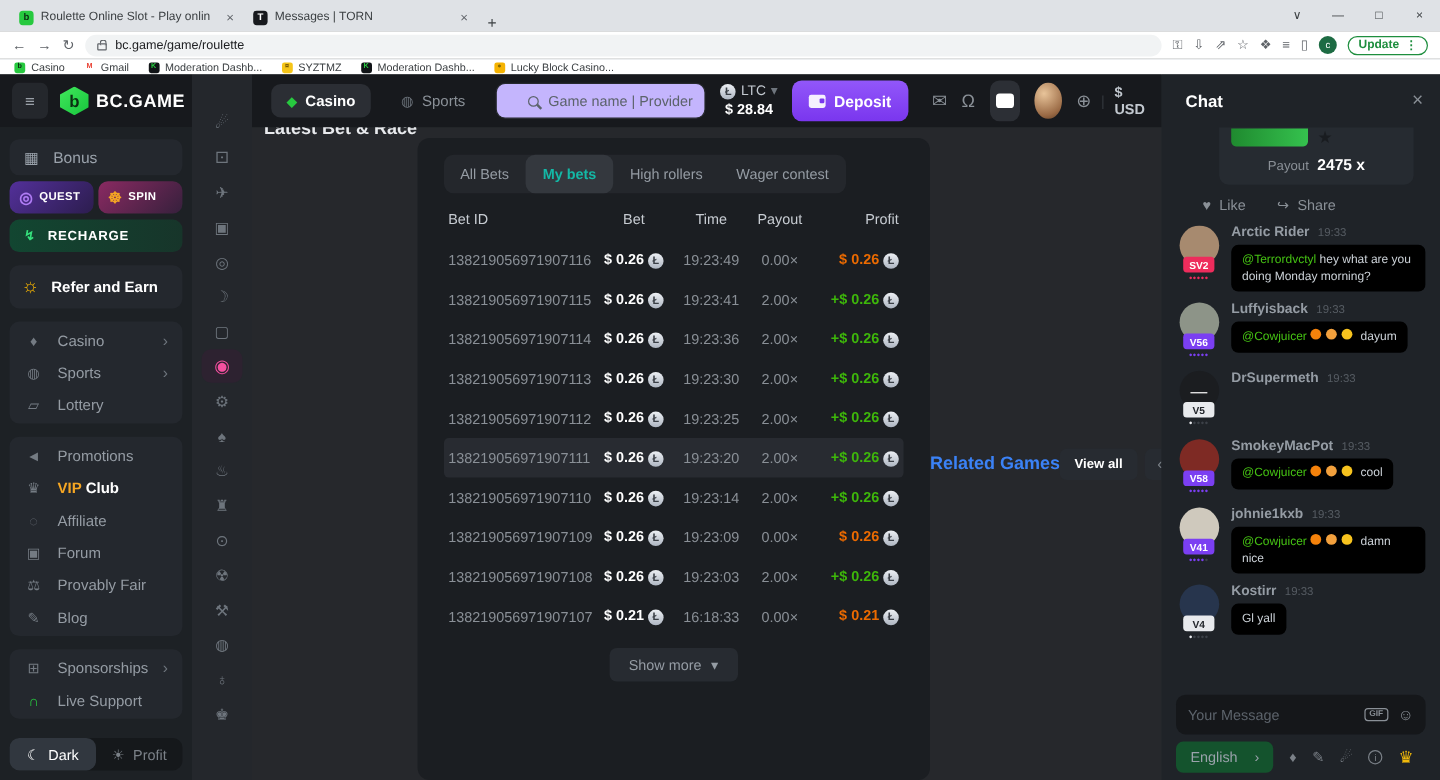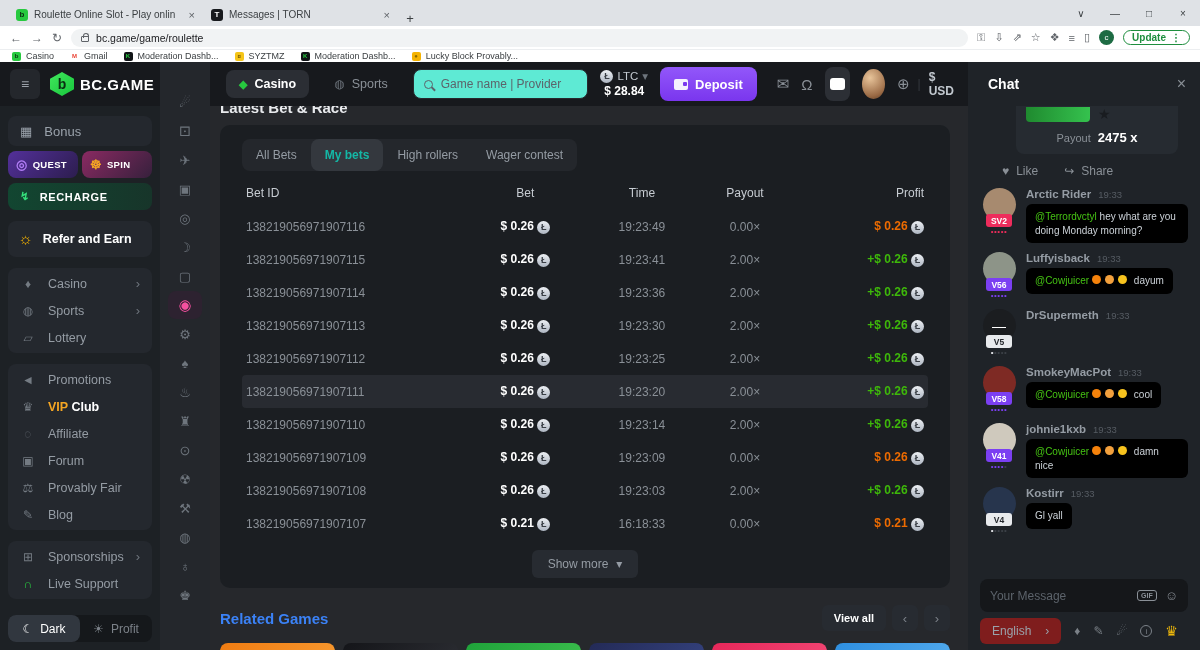--- a/index.html
+++ b/index.html
@@ -49,22 +49,22 @@
   .brand-mark { width:24px; height:24px; background:linear-gradient(135deg,#41e75c,#17c63c);
                 clip-path:polygon(50% 0,100% 28%,100% 72%,50% 100%,0 72%,0 28%);
                 color:#0b2e12; font-weight:bold; font-size:14px; display:flex; align-items:center; justify-content:center; }
   .brand-name { color:#fff; font-weight:bold; font-size:15px; letter-spacing:.5px; }
 
   .navr { padding:0 14px 0 16px; gap:12px; }
   .pill { display:flex; align-items:center; gap:7px; font-size:12.5px; color:#8a9097; padding:7px 13px; border-radius:8px; }
   .pill.on { background:#2b2e34; color:#fff; font-weight:bold; }
   .dm { color:#27c93f; font-size:11px; }
   .bb { color:#6e757d; font-size:12px; }
-  .search { width:225px; height:30px; background:#5eead4; border:1px solid #26292e; border-radius:8px;
-            display:flex; align-items:center; gap:8px; padding:0 10px; color:#5c636b; font-size:12px; }
+  .search { width:225px; height:30px; background:#c4b5fd; border:1px solid #26292e; border-radius:8px;
+            display:flex; align-items:center; gap:8px; padding:0 10px; color:#5c636b; font-size:12px;justify-content:flex-end; }
   .mag { width:9px; height:9px; border:1.5px solid #5c636b; border-radius:50%; position:relative; flex:none; }
   .mag:after { content:""; position:absolute; width:5px; height:1.5px; background:#5c636b;
                transform:rotate(45deg); right:-4px; bottom:-2px; }
   .balance { margin-left:auto; text-align:center; line-height:1.25; }
   .bal-top { display:flex; align-items:center; gap:4px; font-size:11.5px; color:#c2c8cf; justify-content:center; }
   .coin { display:inline-flex; width:13px; height:13px; border-radius:50%; flex:none;
           background:linear-gradient(180deg,#eceff3,#aeb6c2); color:#3a3f46; font-size:9px; font-weight:bold;
           align-items:center; justify-content:center; }
   .bal-amt { color:#fff; font-weight:bold; font-size:12px; }
   .deposit { height:34px; padding:0 14px; background:linear-gradient(180deg,#9257fa,#7a36ee); border-radius:8px;
@@ -106,21 +106,21 @@
   .theme .on { background:#31373f; border-radius:8px; color:#fff; }
 
   
   .rail { width:50px; background:#24272c; flex:none; display:flex; flex-direction:column; align-items:center;
           padding-top:26px; gap:1px; overflow:hidden; }
   .ric { width:34px; height:28px; display:flex; align-items:center; justify-content:center;
          color:#6e757d; font-size:13px; border-radius:8px; flex:none; }
   .ric.active { background:#2d2230; color:#f5509f; font-size:15px; }
 
   
-  .main { flex:1; min-width:0; padding:0 18px 0 10px; overflow:hidden; display:flex; flex-direction:column; }
+  .main { flex:1; min-width:0; padding:0 18px 0 10px; overflow:hidden; display:flex; flex-direction:row; }
   .sec-title { margin-top:-7px; font-size:15px; font-weight:bold; color:#e8eaed; flex:none; }
   .panel { background:#1b1e22; border-radius:10px; margin-top:9px; padding:14px 22px 8px; flex:none; }
   .tabs { display:inline-flex; background:#24272c; border-radius:8px; }
   .tabbtn { padding:9px 14px; font-size:12px; color:#959ca4; border-radius:8px; white-space:nowrap; }
   .tabbtn.on { background:#34383e; color:#14b8a6; font-weight:bold; }
   .grid { display:grid; grid-template-columns:2fr 1.15fr 1fr .9fr 1.2fr; align-items:center; }
   .thead { padding:15px 4px 10px; font-size:12px; color:#c7ccd2; }
   .c2,.c3,.c4 { text-align:center; } .c5 { text-align:right; }
   .trow { height:33px; padding:0 4px; font-size:12px; color:#8a9097; border-radius:4px; }
   .trow.highlight { background:#282b31; }
@@ -174,21 +174,21 @@
   .mention { color:#45c213; }
   .fruit { display:none; }
   .fruit.fruit-on { display:inline-block; width:9px; height:9px; border-radius:50%; background:#f5820b;
             box-shadow:13px 0 0 #f2a03d, 26px 0 0 #f7c31e; margin:0 30px 0 3px; }
   .chat-input { margin:8px 12px 0; height:33px; background:#15171a; border-radius:8px; display:flex;
                 align-items:center; padding:0 10px; color:#5c636b; font-size:12px; flex:none; gap:8px; }
   .gif { margin-left:auto; border:1.5px solid #8a9097; border-radius:3px; font-size:7px; font-weight:bold;
          color:#8a9097; padding:1px 3px; }
   .smile { color:#8a9097; font-size:13px; }
   .chat-bottom { height:38px; display:flex; align-items:center; gap:13px; padding:0 12px; flex:none; }
-  .lang { background:#7f1d1d; border-radius:6px; padding:6px 12px; color:#9aa2ab; font-size:12px;
+  .lang { background:#14532d; border-radius:6px; padding:6px 12px; color:#9aa2ab; font-size:12px;
           display:flex; gap:14px; align-items:center; }
   .cbi { color:#7b8188; font-size:12px; }
   .info-ic { width:12px; height:12px; border:1px solid #7b8188; border-radius:50%; color:#7b8188; font-size:8px;
              display:flex; align-items:center; justify-content:center; }
   .trophy { color:#f0b90b !important; font-size:14px; }
 </style>
 </head>
 <body>
 
 <div class="screen">
@@ -260,21 +260,21 @@
         <span>SYZTMZ</span>
       </span>
 
       <span class="bm">
         <span class="fav" style="background: rgb(17, 20, 23); color: rgb(39, 201, 63);">K</span>
         <span>Moderation Dashb...</span>
       </span>
 
       <span class="bm">
         <span class="fav" style="background: rgb(245, 179, 1); color: rgb(138, 106, 0);">●</span>
-        <span>Lucky Block Provably...</span>
+        <span>Lucky Block Casino...</span>
       </span>
 
   </div>
 
   <div class="site">
 
     <div class="leftcol">
       <div class="navl">
         <span class="burger">≡</span>
         <span class="brand">

